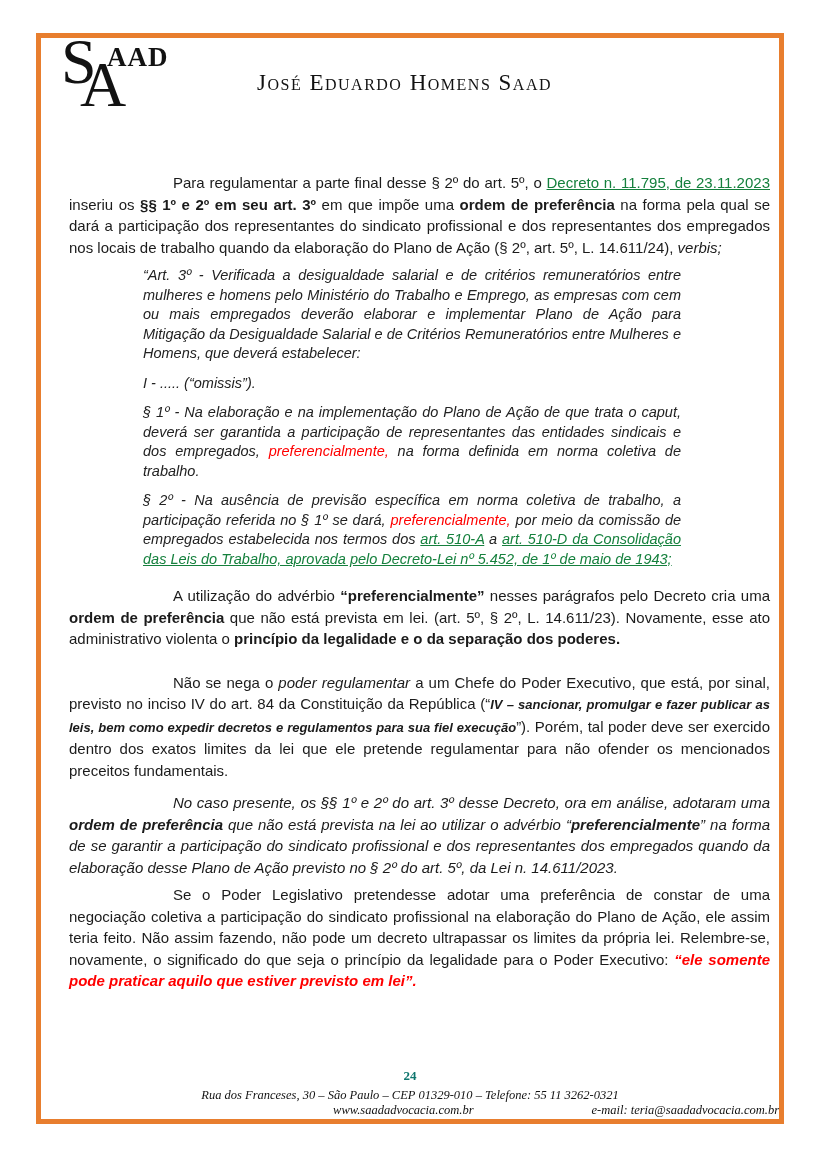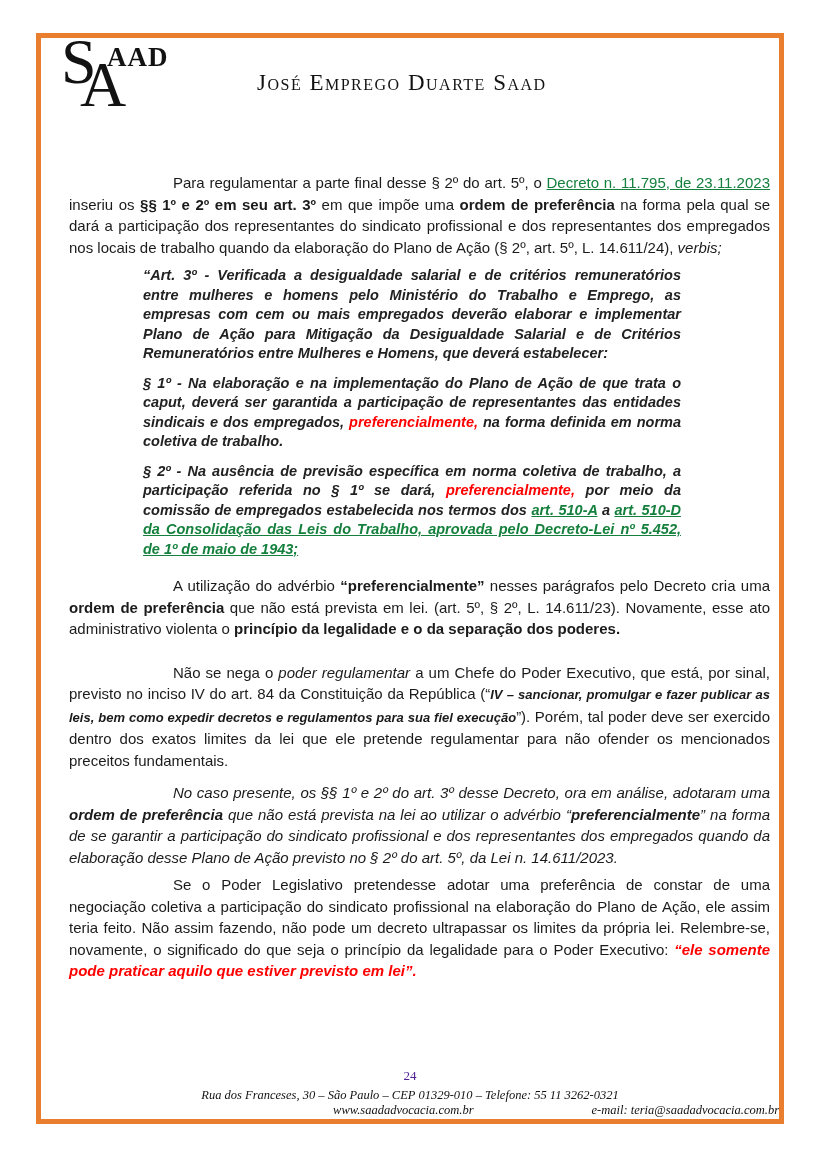--- a/index.html
+++ b/index.html
@@ -18,60 +18,61 @@
   .logo-dvocacia{position:absolute;left:62px;top:28px;font-size:27px;font-weight:bold;
                  letter-spacing:1px;line-height:1;}
   .logo-name{position:absolute;left:196px;top:31px;font-size:23px;
              font-variant:small-caps;letter-spacing:1.5px;line-height:1;white-space:nowrap;}
 
   
   .content{position:absolute;left:28px;right:9px;top:134px;}
   .content p{margin:0;text-align:justify;font-size:15px;line-height:21.5px;}
   .indent{text-indent:104px;}
   .p-intro{margin-bottom:8px !important;}
-  .quote{margin:0 89px 16px 74px;font-weight:bold;font-style:italic;color:#222222;}
+  .quote{margin:0 89px 16px 74px;font-weight:normal;font-style:italic;color:#222222;}
   .quote p{font-size:14.5px;line-height:19.5px;margin:0 0 10px 0;}
   .p-utilizacao{margin-bottom:22px !important;}
   .p-poder{margin-bottom:11px !important;}
   .p-caso{margin-bottom:6px !important;font-style:italic;}
   .p-legislativo{line-height:21.5px !important;}
   b{font-weight:bold;}
   i{font-style:italic;}
   .link{color:#15803d;text-decoration:underline;cursor:pointer;font-weight:inherit;font-style:inherit;}
   .red{color:#FF0000;}
   .small-bi{font-weight:bold;font-style:italic;font-size:13px;}
   .red-quote{color:#FF0000;font-weight:bold;font-style:italic;}
 
   
   .footer{position:absolute;left:0;right:0;bottom:1px;text-align:center;}
-  .page-num{font-size:13px;font-weight:normal;font-family:"Liberation Serif",serif;
-            color:#4c1d95;margin-bottom:4px;}
+  .page-num{font-size:13px;font-weight:bold;font-family:"Liberation Serif",serif;
+            color:#0f766e;margin-bottom:4px;}
   .footer-lines{font-family:"Liberation Serif",serif;font-weight:normal;font-style:italic;
                 font-size:12.5px;line-height:15px;color:#111;}
   .footer-line2{display:flex;justify-content:flex-end;gap:118px;}
 </style>
 </head>
 <body>
 
 <div class="page">
   <div class="frame">
 
     <div class="logo">
       <span class="logo-s">S</span>
       <span class="logo-aad">AAD</span>
       <span class="logo-a">A</span>
-      <span class="logo-name">José Emprego Duarte Saad</span>
+      <span class="logo-name">José Eduardo Homens Saad</span>
     </div>
 
     <div class="content">
 
       <p class="indent p-intro"><span>Para regulamentar a parte final desse § 2º do art. 5º, o </span><a class="link">Decreto n. 11.795, de 23.11.2023</a><span> inseriu os </span><b>§§ 1º e 2º em seu art. 3º</b><span> em que impõe uma </span><b>ordem de preferência</b><span> na forma pela qual se dará a participação dos representantes do sindicato profissional e dos representantes dos empregados nos locais de trabalho quando da elaboração do Plano de Ação (§ 2º, art. 5º, L. 14.611/24), </span><i>verbis;</i></p>
 
       <div class="quote">
         <p>“Art. 3º - Verificada a desigualdade salarial e de critérios remuneratórios entre mulheres e homens pelo Ministério do Trabalho e Emprego, as empresas com cem ou mais empregados deverão elaborar e implementar Plano de Ação para Mitigação da Desigualdade Salarial e de Critérios Remuneratórios entre Mulheres e Homens, que deverá estabelecer:</p>
+        <p>I - ..... (“omissis”).</p>
         <p><span>§ 1º - Na elaboração e na implementação do Plano de Ação de que trata o caput, deverá ser garantida a participação de representantes das entidades sindicais e dos empregados, </span><span class="red">preferencialmente,</span><span> na forma definida em norma coletiva de trabalho.</span></p>
         <p><span>§ 2º - Na ausência de previsão específica em norma coletiva de trabalho, a participação referida no § 1º se dará, </span><span class="red">preferencialmente,</span><span> por meio da comissão de empregados estabelecida nos termos dos </span><a class="link">art. 510-A</a><span> a </span><a class="link">art. 510-D da Consolidação das Leis do Trabalho, aprovada pelo Decreto-Lei nº 5.452, de 1º de maio de 1943;</a></p>
       </div>
 
       <p class="indent p-utilizacao"><span>A utilização do advérbio </span><b>“preferencialmente”</b><span> nesses parágrafos pelo Decreto cria uma </span><b>ordem de preferência</b><span> que não está prevista em lei. (art. 5º, § 2º, L. 14.611/23). Novamente, esse ato administrativo violenta o </span><b>princípio da legalidade e o da separação dos poderes.</b></p>
 
       <p class="indent p-poder"><span>Não se nega o </span><i>poder regulamentar</i><span> a um Chefe do Poder Executivo, que está, por sinal, previsto no inciso IV do art. 84 da Constituição da República (“</span><span class="small-bi">IV – sancionar, promulgar e fazer publicar as leis, bem como expedir decretos e regulamentos para sua fiel execução</span><span>”). Porém, tal poder deve ser exercido dentro dos exatos limites da lei que ele pretende regulamentar para não ofender os mencionados preceitos fundamentais.</span></p>
 
       <p class="indent p-caso"><span>No caso presente, os §§ 1º e 2º do art. 3º desse Decreto, ora em análise, adotaram uma </span><b>ordem de preferência</b><span> que não está prevista na lei ao utilizar o advérbio “</span><b>preferencialmente</b><span>” na forma de se garantir a participação do sindicato profissional e dos representantes dos empregados quando da elaboração desse Plano de Ação previsto no § 2º do art. 5º, da Lei n. 14.611/2023.</span></p>
 

